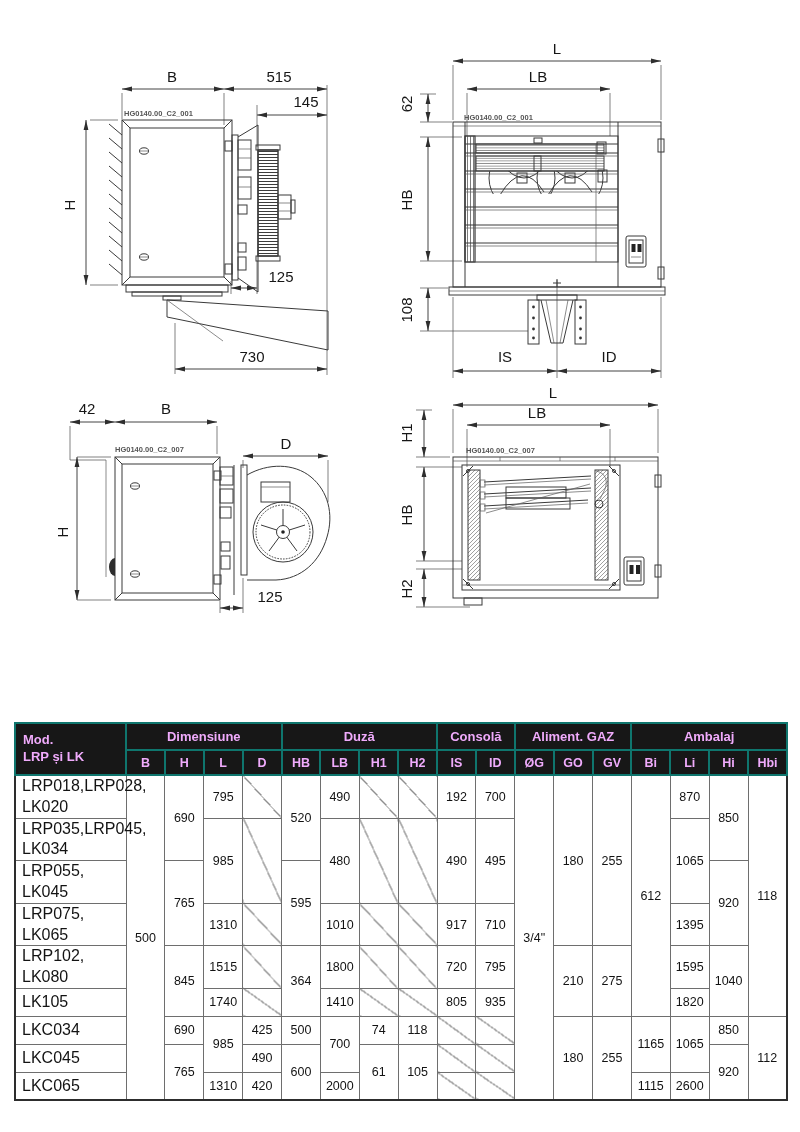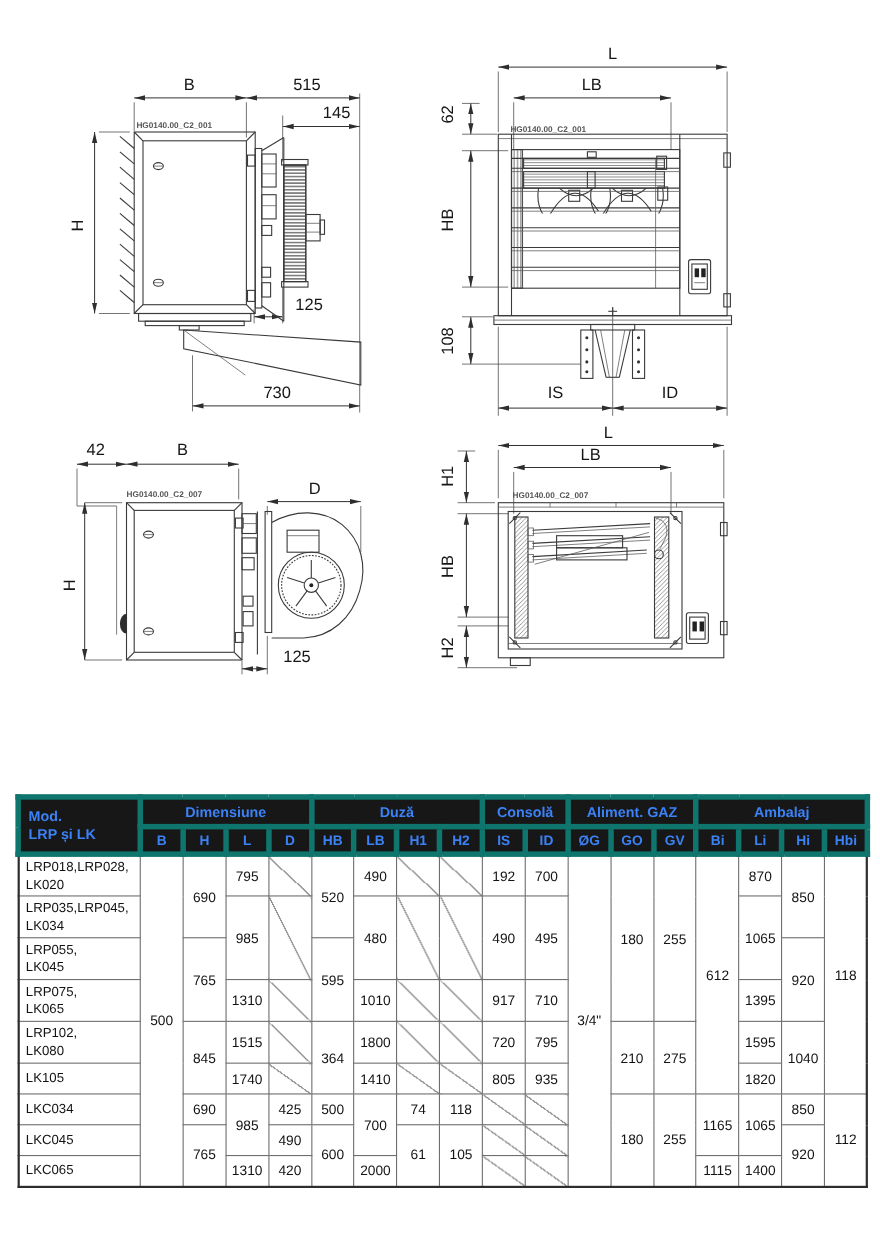--- a/index.html
+++ b/index.html
@@ -11,27 +11,27 @@
   svg.dwg .dimline{stroke:#2f2f2f;stroke-width:0.9;}
   svg.dwg .ext{stroke:#4a4a4a;stroke-width:0.7;}
   svg.dwg .thin{stroke:#5a5a5a;stroke-width:0.7;}
   svg.dwg text{stroke:none;fill:#161616;font-family:"Liberation Sans",sans-serif;
         font-size:15px;}
   svg.dwg text.dim{text-anchor:middle;}
   svg.dwg text.did{font-size:7.5px;font-weight:bold;fill:#555;text-anchor:start;}
 
   table.spec{position:absolute;left:14px;top:722px;width:772px;border-collapse:collapse;
         table-layout:fixed;border:2px solid #2d2d2d;}
-  table.spec th{background:#171717;color:#3b82f6;border:5px solid #0f766e;
+  table.spec th{background:#171717;color:#f0abfc;border:2px solid #0f766e;
         font-size:13px;font-weight:bold;padding:2px 0;}
   table.spec th.corner{text-align:left;padding-left:7px;font-size:13px;line-height:1.3;}
   table.spec th.letter{font-size:12.5px;padding:3px 0;}
   table.spec td{border:1px solid #6e6e6e;text-align:center;font-size:12.5px;color:#131313;
         padding:0;background:#ffffff;}
-  table.spec td.model{text-align:left;padding-left:6px;font-size:12px;line-height:1.3;}
+  table.spec td.model{text-align:left;padding-left:6px;font-size:16px;line-height:1.3;}
   table.spec tr.tall{height:38px;}
   table.spec tr.short{height:28px;}
   table.spec td.na{background-image:linear-gradient(to top right,
         transparent calc(50% - 0.6px), #8f8f8f calc(50% - 0.6px),
         #8f8f8f calc(50% + 0.6px), transparent calc(50% + 0.6px));}
 </style>
 </head>
 <body>
 
 <div class="page">
@@ -558,17 +558,17 @@
         <td class="model">
           <div>LKC065</div>
           <div></div>
         </td>
         <td>1310</td>
         <td>420</td>
         <td>2000</td>
         <td class="na"></td>
         <td class="na"></td>
         <td>1115</td>
-        <td>1400</td>
+        <td>2600</td>
       </tr>
     </tbody>
   </table>
 </div>
 
 </body></html>

